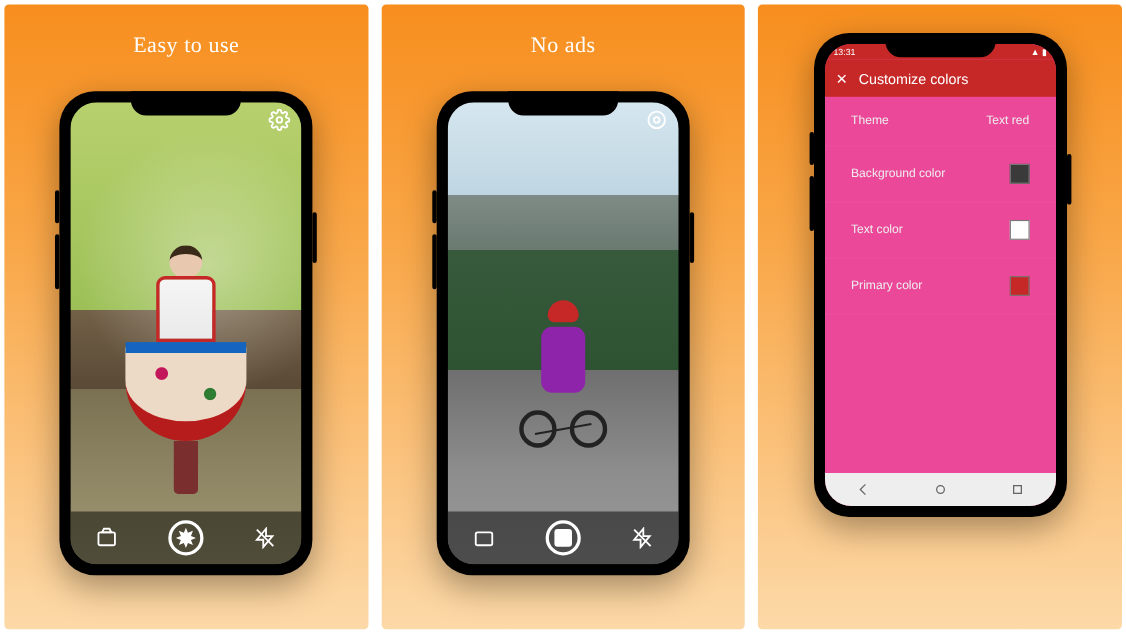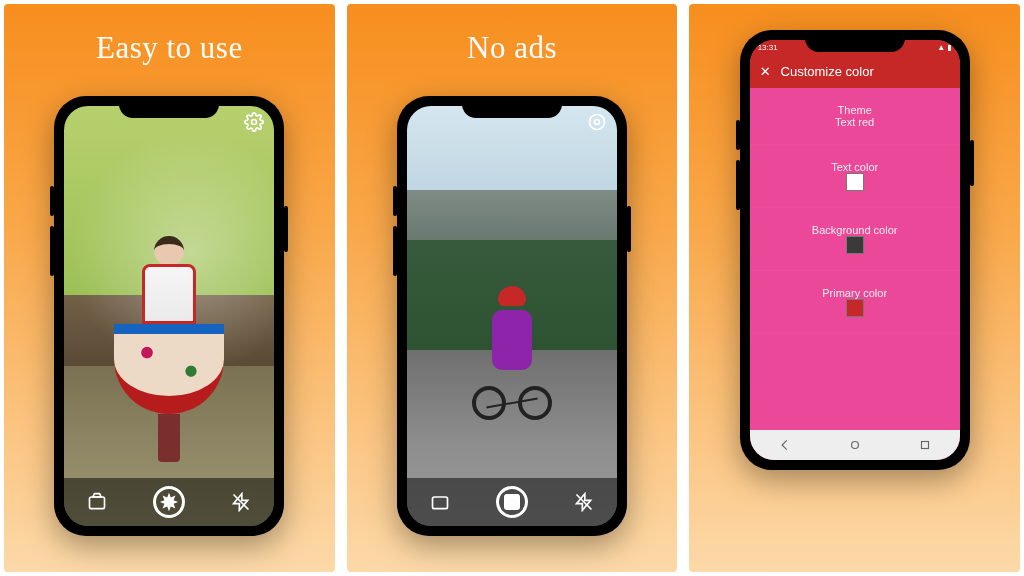--- a/index.html
+++ b/index.html
@@ -10,21 +10,21 @@
     background: linear-gradient(to bottom, #f78e1e 0%, #f9a84a 40%, #fcd9a8 100%);
     border-radius: 4px;
     display: flex;
     flex-direction: column;
     align-items: center;
     padding-top: 26px;
     padding-bottom: 20px;
   }
   .headline {
     color: #fff;
-    font-size: 31px;
+    font-size: 20px;
     font-weight: 400;
     letter-spacing: 0.5px;
     margin-bottom: 30px;
     text-align: right;
   }
   
   .phone {
     position: relative;
     width: 230px;
     height: 440px;
@@ -129,21 +129,20 @@
     font-family: Liberation Sans, sans-serif;
     color: #eee;
     font-size: 11px;
   }
   .status { height: 14px; background: #c62828; display: flex; align-items: center; justify-content: space-between; padding: 0 8px; font-size: 8px; color: #fff; }
   .appbar { height: 34px; background: #c62828; display: flex; align-items: center; gap: 10px; padding: 0 10px; color: #fff; font-size: 13px; }
   .setting-row {
     display: flex; align-items: center; justify-content: space-between;
     padding: 16px 24px;
     border-bottom: 1px solid rgba(255,255,255,0.04);
-    flex-direction: column;
   }
   .swatch { width: 18px; height: 18px; border: 1px solid #777; }
   .navbar { height: 30px; background: #eeeeee; display: flex; align-items: center; justify-content: space-around; margin-top: auto; }
   .navbar .navic { width: 14px; height: 14px; }
   .navbar svg { stroke: #666; fill: none; stroke-width: 2; }
 </style>
 </head>
 <body>
 
 <div class="panel">
@@ -243,33 +242,33 @@
     <div class="side-btn b1"></div>
     <div class="side-btn b2"></div>
     <div class="side-btn b3"></div>
     <div class="screen settings-screen">
       <div class="status">
         <span>13:31</span>
         <span>▲ ▮</span>
       </div>
       <div class="appbar">
         <span>✕</span>
-        <span>Customize color</span>
+        <span>Customize colors</span>
       </div>
       <div class="setting-row">
         <span>Theme</span>
         <span>Text red</span>
       </div>
       <div class="setting-row">
+        <span>Background color</span>
+        <span class="swatch" style="background:#3a3a3a"></span>
+      </div>
+      <div class="setting-row">
         <span>Text color</span>
         <span class="swatch" style="background:#ffffff"></span>
-      </div>
-      <div class="setting-row">
-        <span>Background color</span>
-        <span class="swatch" style="background:#3a3a3a"></span>
       </div>
       <div class="setting-row">
         <span>Primary color</span>
         <span class="swatch" style="background:#c62828"></span>
       </div>
       <div class="navbar">
         <span class="navic"><svg viewBox="0 0 24 24">
               <path d="M15 4l-8 8 8 8"></path>
             </svg></span>
         <span class="navic"><svg viewBox="0 0 24 24">

